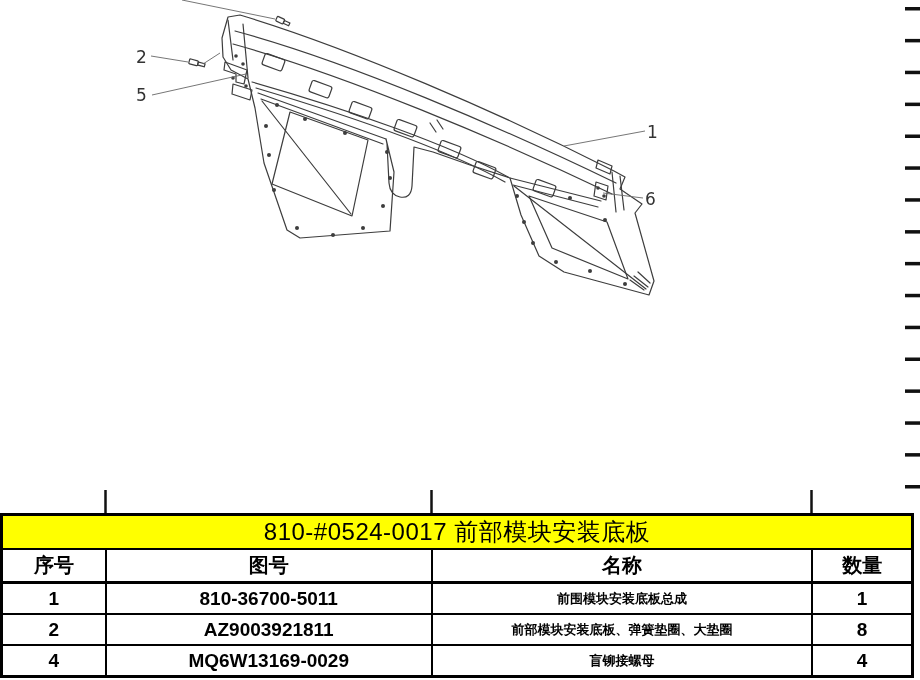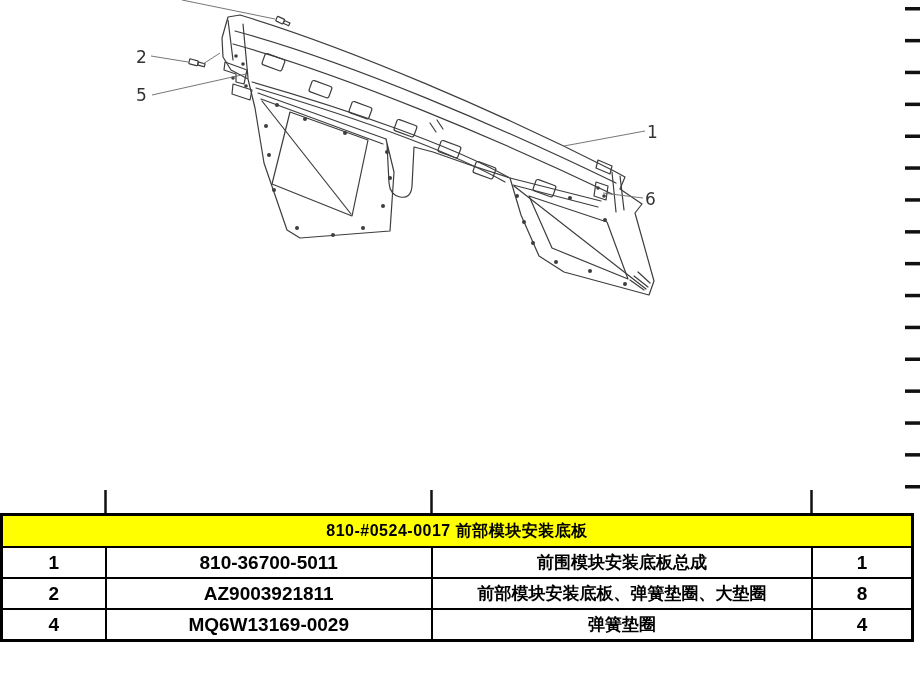--- a/index.html
+++ b/index.html
@@ -14,26 +14,26 @@
   table.parts{
     border-collapse:collapse;width:914px;table-layout:fixed;
     font-family:"Liberation Sans","DejaVu Sans",sans-serif;
   }
   table.parts td{
     border:2px solid #000;text-align:center;vertical-align:middle;
     padding:0;color:#000;overflow:hidden;white-space:nowrap;
   }
   table.parts{border:3px solid #000;}
   td.title-cell{
-    height:30px;font-size:16px;font-weight:bold;
+    height:30px;font-size:24px;font-weight:normal;
     border-bottom:3px solid #000;letter-spacing:0.5px;
   }
   tr.head-row td{height:31px;font-size:20px;font-weight:bold;border-bottom:3px solid #000;}
   tr.data-row td{height:29px;font-size:19px;font-weight:bold;}
-  tr.data-row td.name-cell{font-size:17px;}
+  tr.data-row td.name-cell{font-size:13px;}
 </style>
 </head>
 <body>
 
 <svg id="diagram-layer" width="920" height="680" viewBox="0 0 920 680">
 
   <g stroke="#3d3d3d" stroke-width="1.2" fill="none" stroke-linejoin="round" stroke-linecap="round">
 
     <path d="M 228,17 L 240,15
              C 350,48 500,113 614,171
@@ -173,33 +173,39 @@
     <colgroup>
       <col style="width:103px">
         <col style="width:322px">
         <col style="width:376px">
         <col style="width:99px">
     </colgroup>
     <tbody>
       <tr style="background: rgb(255, 255, 0);">
         <td class="title-cell" colspan="4">810-#0524-0017 前部模块安装底板</td>
       </tr>
+      <tr class="head-row">
+        <td>序号</td>
+        <td>图号</td>
+        <td>名称</td>
+        <td>数量</td>
+      </tr>
       <tr class="data-row">
         <td>1</td>
         <td>810-36700-5011</td>
         <td class="name-cell">前围模块安装底板总成</td>
         <td>1</td>
       </tr>
       <tr class="data-row">
         <td>2</td>
         <td>AZ9003921811</td>
         <td class="name-cell">前部模块安装底板、弹簧垫圈、大垫圈</td>
         <td>8</td>
       </tr>
       <tr class="data-row">
         <td>4</td>
         <td>MQ6W13169-0029</td>
-        <td class="name-cell">弹簧垫圈</td>
+        <td class="name-cell">盲铆接螺母</td>
         <td>4</td>
       </tr>
     </tbody>
   </table>
 </div>
 
 </body></html>

